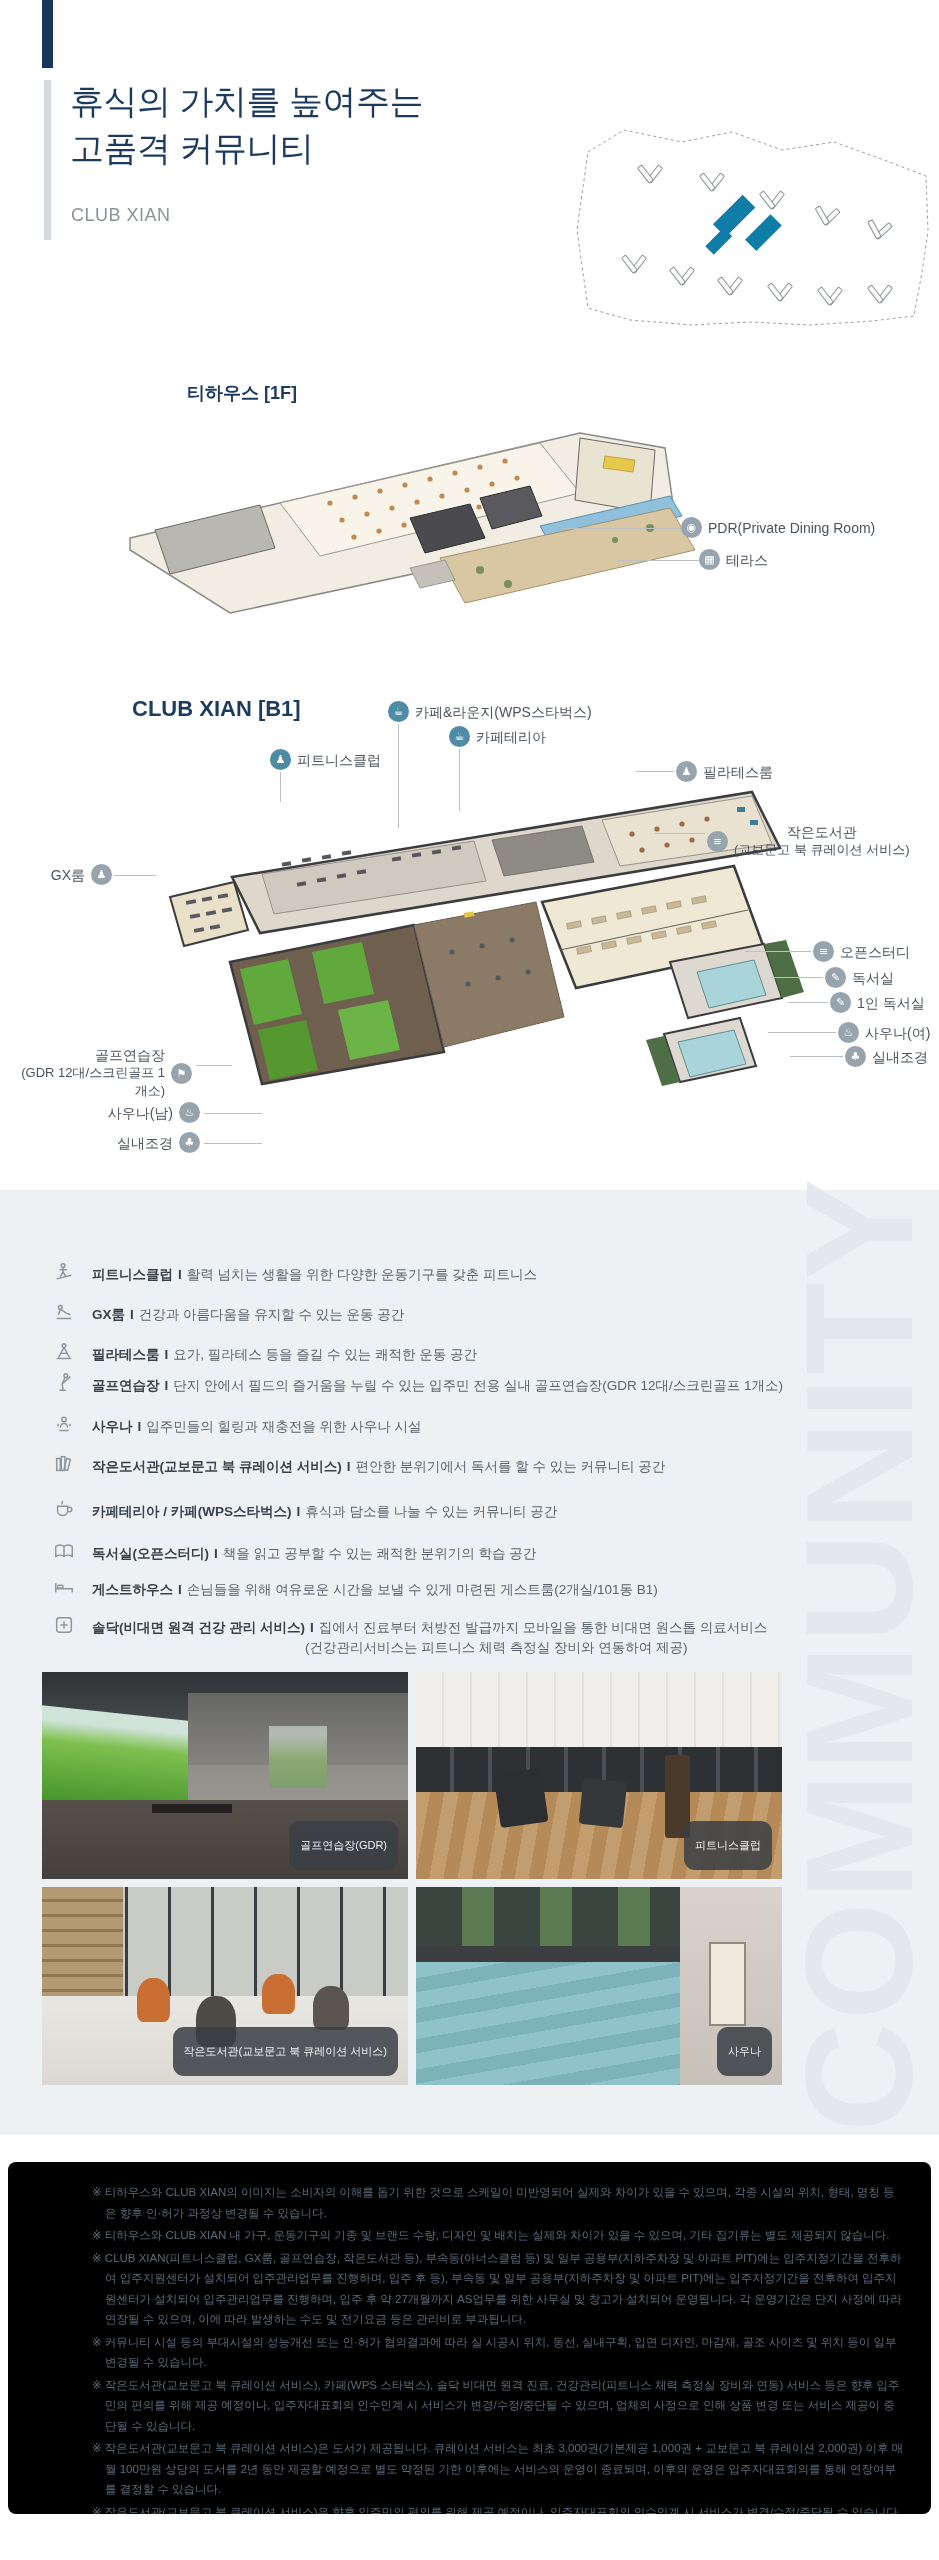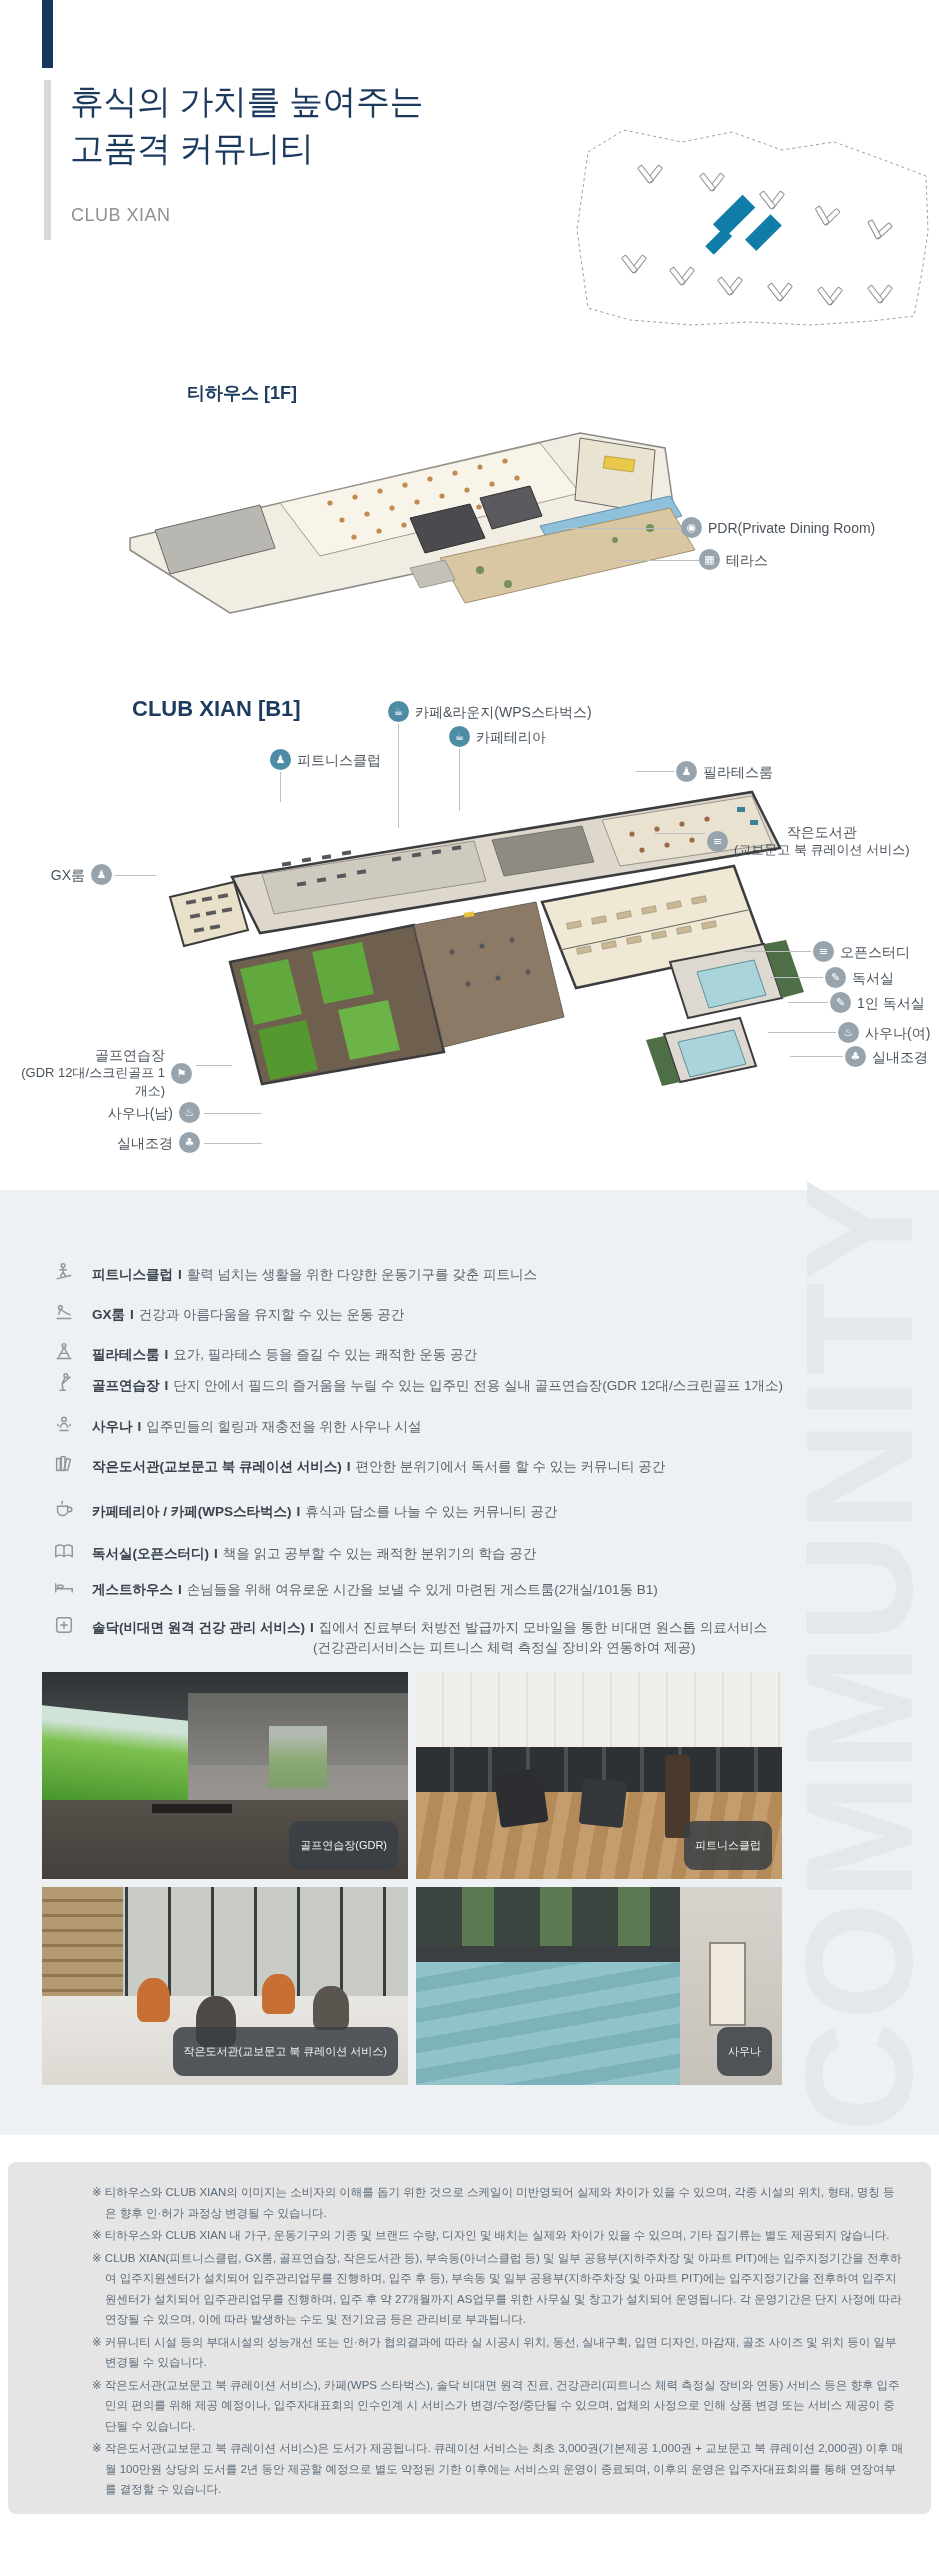--- a/index.html
+++ b/index.html
@@ -36,21 +36,21 @@
   .fac-tx{font-size:13.5px;color:#5a636d;}
   .fac-tx b{color:#39424c;font-weight:700;}
   .fac-sep{padding:0 5px;color:#39424c;font-weight:700;}
   .fac-sub{position:absolute;left:305px;font-size:13.5px;color:#5a636d;z-index:2;white-space:nowrap;}
   
   .photo{position:absolute;overflow:hidden;z-index:2;background:#777;}
   .badge{position:absolute;right:10px;bottom:9px;background:rgba(58,62,68,0.85);color:#f2f2f2;
          font-size:11px;padding:17px 11px;border-radius:11px;white-space:nowrap;z-index:5;}
   .ph{position:absolute;}
   
-  .disclaimer{position:absolute;left:8px;top:2162px;width:923px;height:352px;background:#e5e5e5;
+  .disclaimer{position:absolute;left:8px;top:2162px;width:923px;height:352px;background:#000000;
               border-radius:8px;overflow:hidden;z-index:2;}
   .disclaimer-inner{padding:20px 26px 14px 84px;}
   .disclaimer p{margin:0 0 2px 0;font-size:11.5px;line-height:20.5px;color:#5c6b79;
                 padding-left:13px;text-indent:-13px;}
 </style>
 </head>
 <body>
 
 <div class="bar-navy"></div>
 <div class="bar-gray"></div>
@@ -396,21 +396,21 @@
 </div>
 <div class="fac-row" style="top:1613px;">
   <span class="fac-ic">
       <svg width="22" height="22" viewBox="0 0 24 24" fill="none" stroke="#8f969e" stroke-width="1.6">
         <rect x="4" y="4" width="16" height="16" rx="3"></rect>
         <path d="M12 8v8M8 12h8"></path>
       </svg>
     </span>
   <span class="fac-tx"><b>솔닥(비대면 원격 건강 관리 서비스)</b><span class="fac-sep">I</span><span>집에서 진료부터 처방전 발급까지 모바일을 통한 비대면 원스톱 의료서비스</span></span>
 </div>
-<div class="fac-sub" style="top:1639px;margin-left:8px;">(건강관리서비스는 피트니스 체력 측정실 장비와 연동하여 제공)</div>
+<div class="fac-sub" style="top:1639px;">(건강관리서비스는 피트니스 체력 측정실 장비와 연동하여 제공)</div>
 
 <div class="photo" style="left:42px;top:1672px;width:366px;height:207px;">
   <div class="ph" style="left:0;top:0;width:100%;height:45%;background:linear-gradient(180deg,#2f3234,#5a5d60);"></div>
   <div class="ph" style="left:0;top:20%;width:40%;height:55%;background:linear-gradient(180deg,#cfe3d8 12%,#7ec04f 30%,#3f8f28 90%);transform:skewY(6deg);"></div>
   <div class="ph" style="left:62%;top:26%;width:16%;height:30%;background:linear-gradient(180deg,#cfe3d8 15%,#6ab244 55%,#3f8f28);"></div>
   <div class="ph" style="left:40%;top:10%;width:60%;height:58%;background:linear-gradient(180deg,#8d8a84,#b8b3aa);opacity:.55;"></div>
   <div class="ph" style="left:0;top:62%;width:100%;height:38%;background:linear-gradient(180deg,#55504a,#45403b);"></div>
   <div class="ph" style="left:30%;top:64%;width:22%;height:4%;background:#23211f;"></div>
   <span class="badge">골프연습장(GDR)</span>
 </div>
@@ -443,15 +443,16 @@
 </div>
 
 <div class="disclaimer">
   <div class="disclaimer-inner">
     <p>※ 티하우스와 CLUB XIAN의 이미지는 소비자의 이해를 돕기 위한 것으로 스케일이 미반영되어 실제와 차이가 있을 수 있으며, 각종 시설의 위치, 형태, 명칭 등은 향후 인·허가 과정상 변경될 수 있습니다.</p>
     <p>※ 티하우스와 CLUB XIAN 내 가구, 운동기구의 기종 및 브랜드 수량, 디자인 및 배치는 실제와 차이가 있을 수 있으며, 기타 집기류는 별도 제공되지 않습니다.</p>
     <p>※ CLUB XIAN(피트니스클럽, GX룸, 골프연습장, 작은도서관 등), 부속동(아너스클럽 등) 및 일부 공용부(지하주차장 및 아파트 PIT)에는 입주지정기간을 전후하여 입주지원센터가 설치되어 입주관리업무를 진행하며, 입주 후 등), 부속동 및 일부 공용부(지하주차장 및 아파트 PIT)에는 입주지정기간을 전후하여 입주지원센터가 설치되어 입주관리업무를 진행하며, 입주 후 약 27개월까지 AS업무를 위한 사무실 및 창고가 설치되어 운영됩니다. 각 운영기간은 단지 사정에 따라 연장될 수 있으며, 이에 따라 발생하는 수도 및 전기요금 등은 관리비로 부과됩니다.</p>
     <p>※ 커뮤니티 시설 등의 부대시설의 성능개선 또는 인·허가 협의결과에 따라 실 시공시 위치, 동선, 실내구획, 입면 디자인, 마감재, 골조 사이즈 및 위치 등이 일부 변경될 수 있습니다.</p>
     <p>※ 작은도서관(교보문고 북 큐레이션 서비스), 카페(WPS 스타벅스), 솔닥 비대면 원격 진료, 건강관리(피트니스 체력 측정실 장비와 연동) 서비스 등은 향후 입주민의 편의를 위해 제공 예정이나, 입주자대표회의 인수인계 시 서비스가 변경/수정/중단될 수 있으며, 업체의 사정으로 인해 상품 변경 또는 서비스 제공이 중단될 수 있습니다.</p>
     <p>※ 작은도서관(교보문고 북 큐레이션 서비스)은 도서가 제공됩니다. 큐레이션 서비스는 최초 3,000권(기본제공 1,000권 + 교보문고 북 큐레이션 2,000권) 이후 매월 100만원 상당의 도서를 2년 동안 제공할 예정으로 별도 약정된 기한 이후에는 서비스의 운영이 종료되며, 이후의 운영은 입주자대표회의를 통해 연장여부를 결정할 수 있습니다.</p>
+    <p>※ 작은도서관(교보문고 북 큐레이션 서비스)은 향후 입주민의 편의를 위해 제공 예정이나, 입주자대표회의 인수인계 시 서비스가 변경/수정/중단될 수 있습니다.</p>
 
   </div>
 </div>
 
 </body></html>

